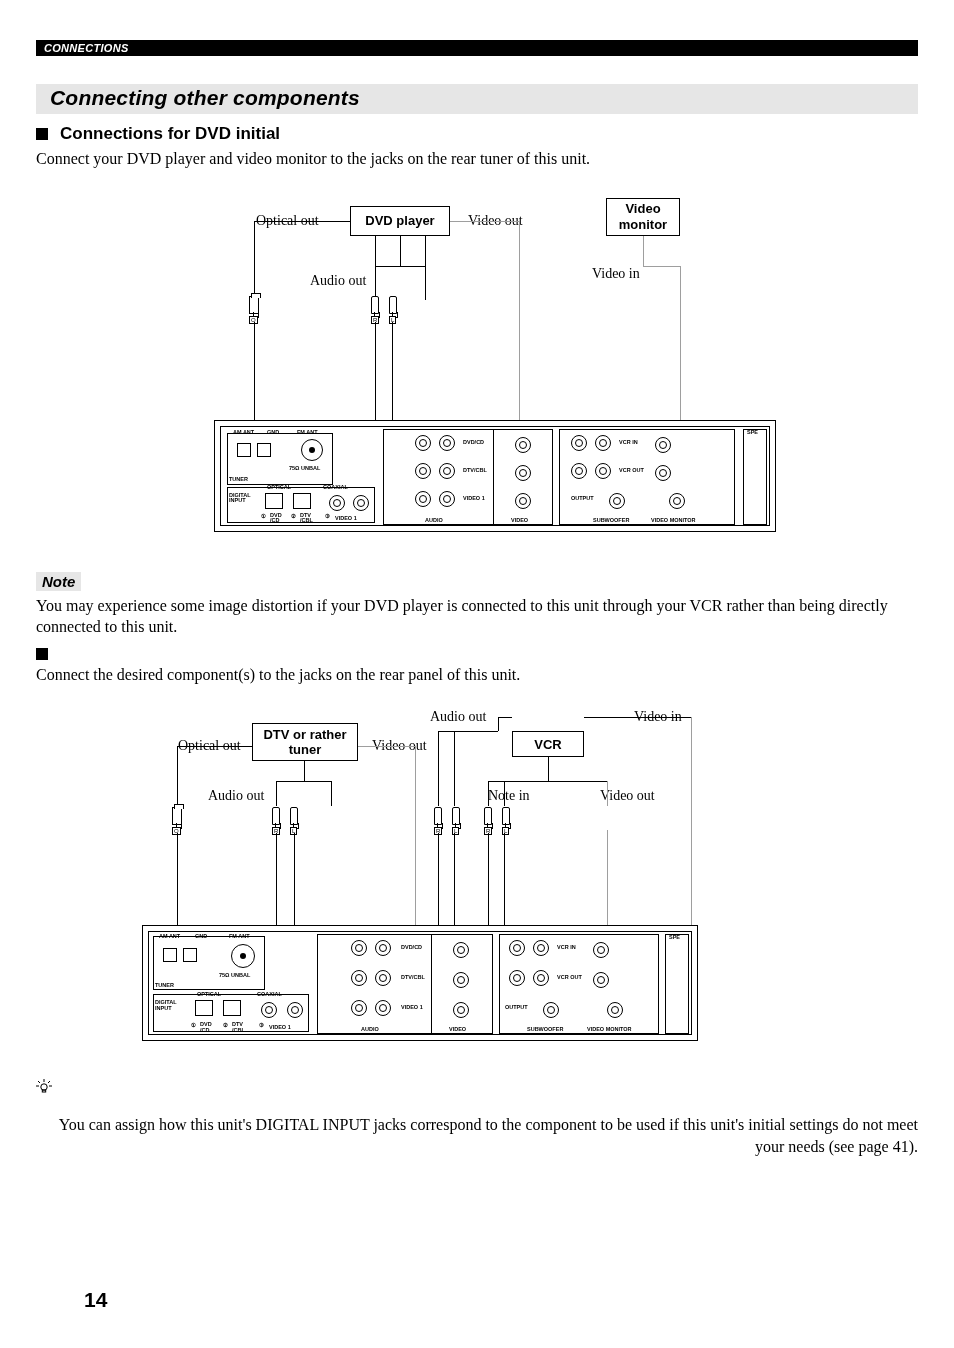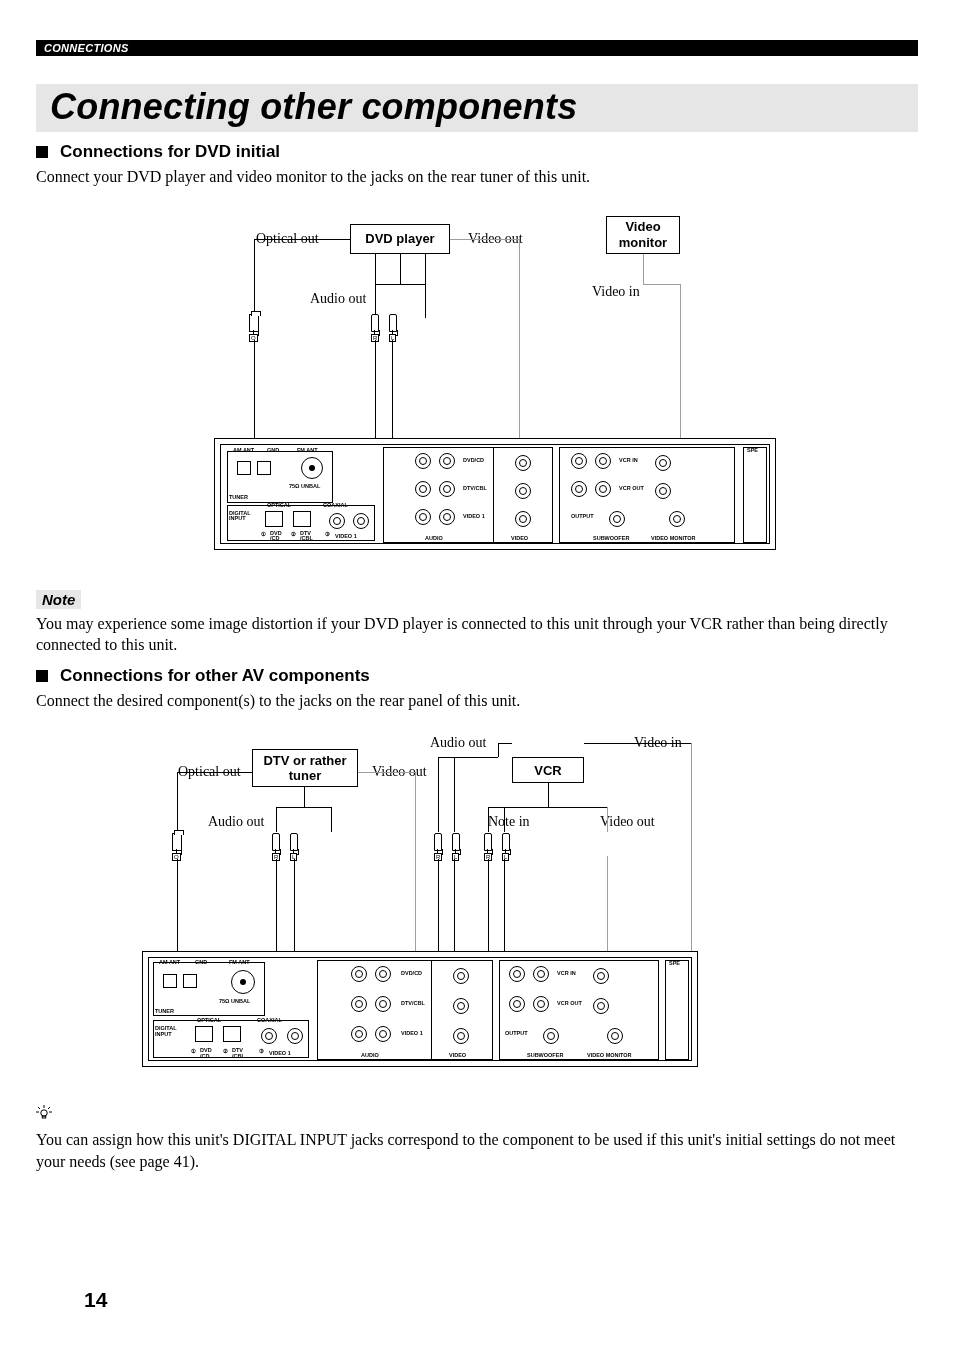--- a/index.html
+++ b/index.html
@@ -26,21 +26,21 @@
   }
   .title-band {
     background: #e6e6e6;
     padding: 2px 14px 4px 14px;
     margin-bottom: 10px;
   }
   .title-band h1 {
     font-family: Arial, Helvetica, sans-serif;
     font-style: italic;
     font-weight: bold;
-    font-size: 36px;
+    font-size: 21px;
     letter-spacing: 0.2px;
   }
   .subhead {
     font-family: Arial, Helvetica, sans-serif;
     font-weight: bold;
     font-size: 17px;
     margin: 4px 0 4px 0;
     display: flex;
     align-items: center;
     gap: 12px;
@@ -341,21 +341,20 @@
   </div>
 </div>
 
 
 <div class="note-label">Note</div>
 <p class="body-text">You may experience some image distortion if your DVD player is connected to this unit through your VCR rather than being directly connected to this unit.</p>
 
 
 <div class="subhead" style="margin-top:6px;">
   <span class="blk"></span>
-  <span>Connections for other AV components</span>
 </div>
 <p class="body-text">Connect the desired component(s) to the jacks on the rear panel of this unit.</p>
 
 
 <div class="diagram-area second">
 
   <div class="lbl" style="left:142px; top:43px;">Optical out</div>
   <div class="box bold" style="left:216px; top:28px; width:106px; height:38px; white-space:pre;">DTV or rather
 tuner</div>
   <div class="lbl" style="left:336px; top:43px;">Video out</div>
@@ -501,18 +500,18 @@
       <line x1="8" y1="0" x2="8" y2="3"></line>
       <line x1="2" y1="2" x2="4" y2="4"></line>
       <line x1="14" y1="2" x2="12" y2="4"></line>
       <line x1="0" y1="7" x2="3" y2="7"></line>
       <line x1="16" y1="7" x2="13" y2="7"></line>
       <circle cx="8" cy="8" r="3.2" fill="#fff"></circle>
       <rect x="6.3" y="11" width="3.4" height="2"></rect>
     </g>
   </svg>
 </div>
-<p class="body-text" style="margin-top:7px;">You can assign how this unit's DIGITAL INPUT jacks correspond to the component to be used if this unit's initial settings do not meet your needs (see page 41).</p>
+<p class="body-text" style="margin-top:18px;text-align:right;">You can assign how this unit's DIGITAL INPUT jacks correspond to the component to be used if this unit's initial settings do not meet your needs (see page 41).</p>
 
 <div class="page-num">14</div>
 
 
 
 
 </body></html>

